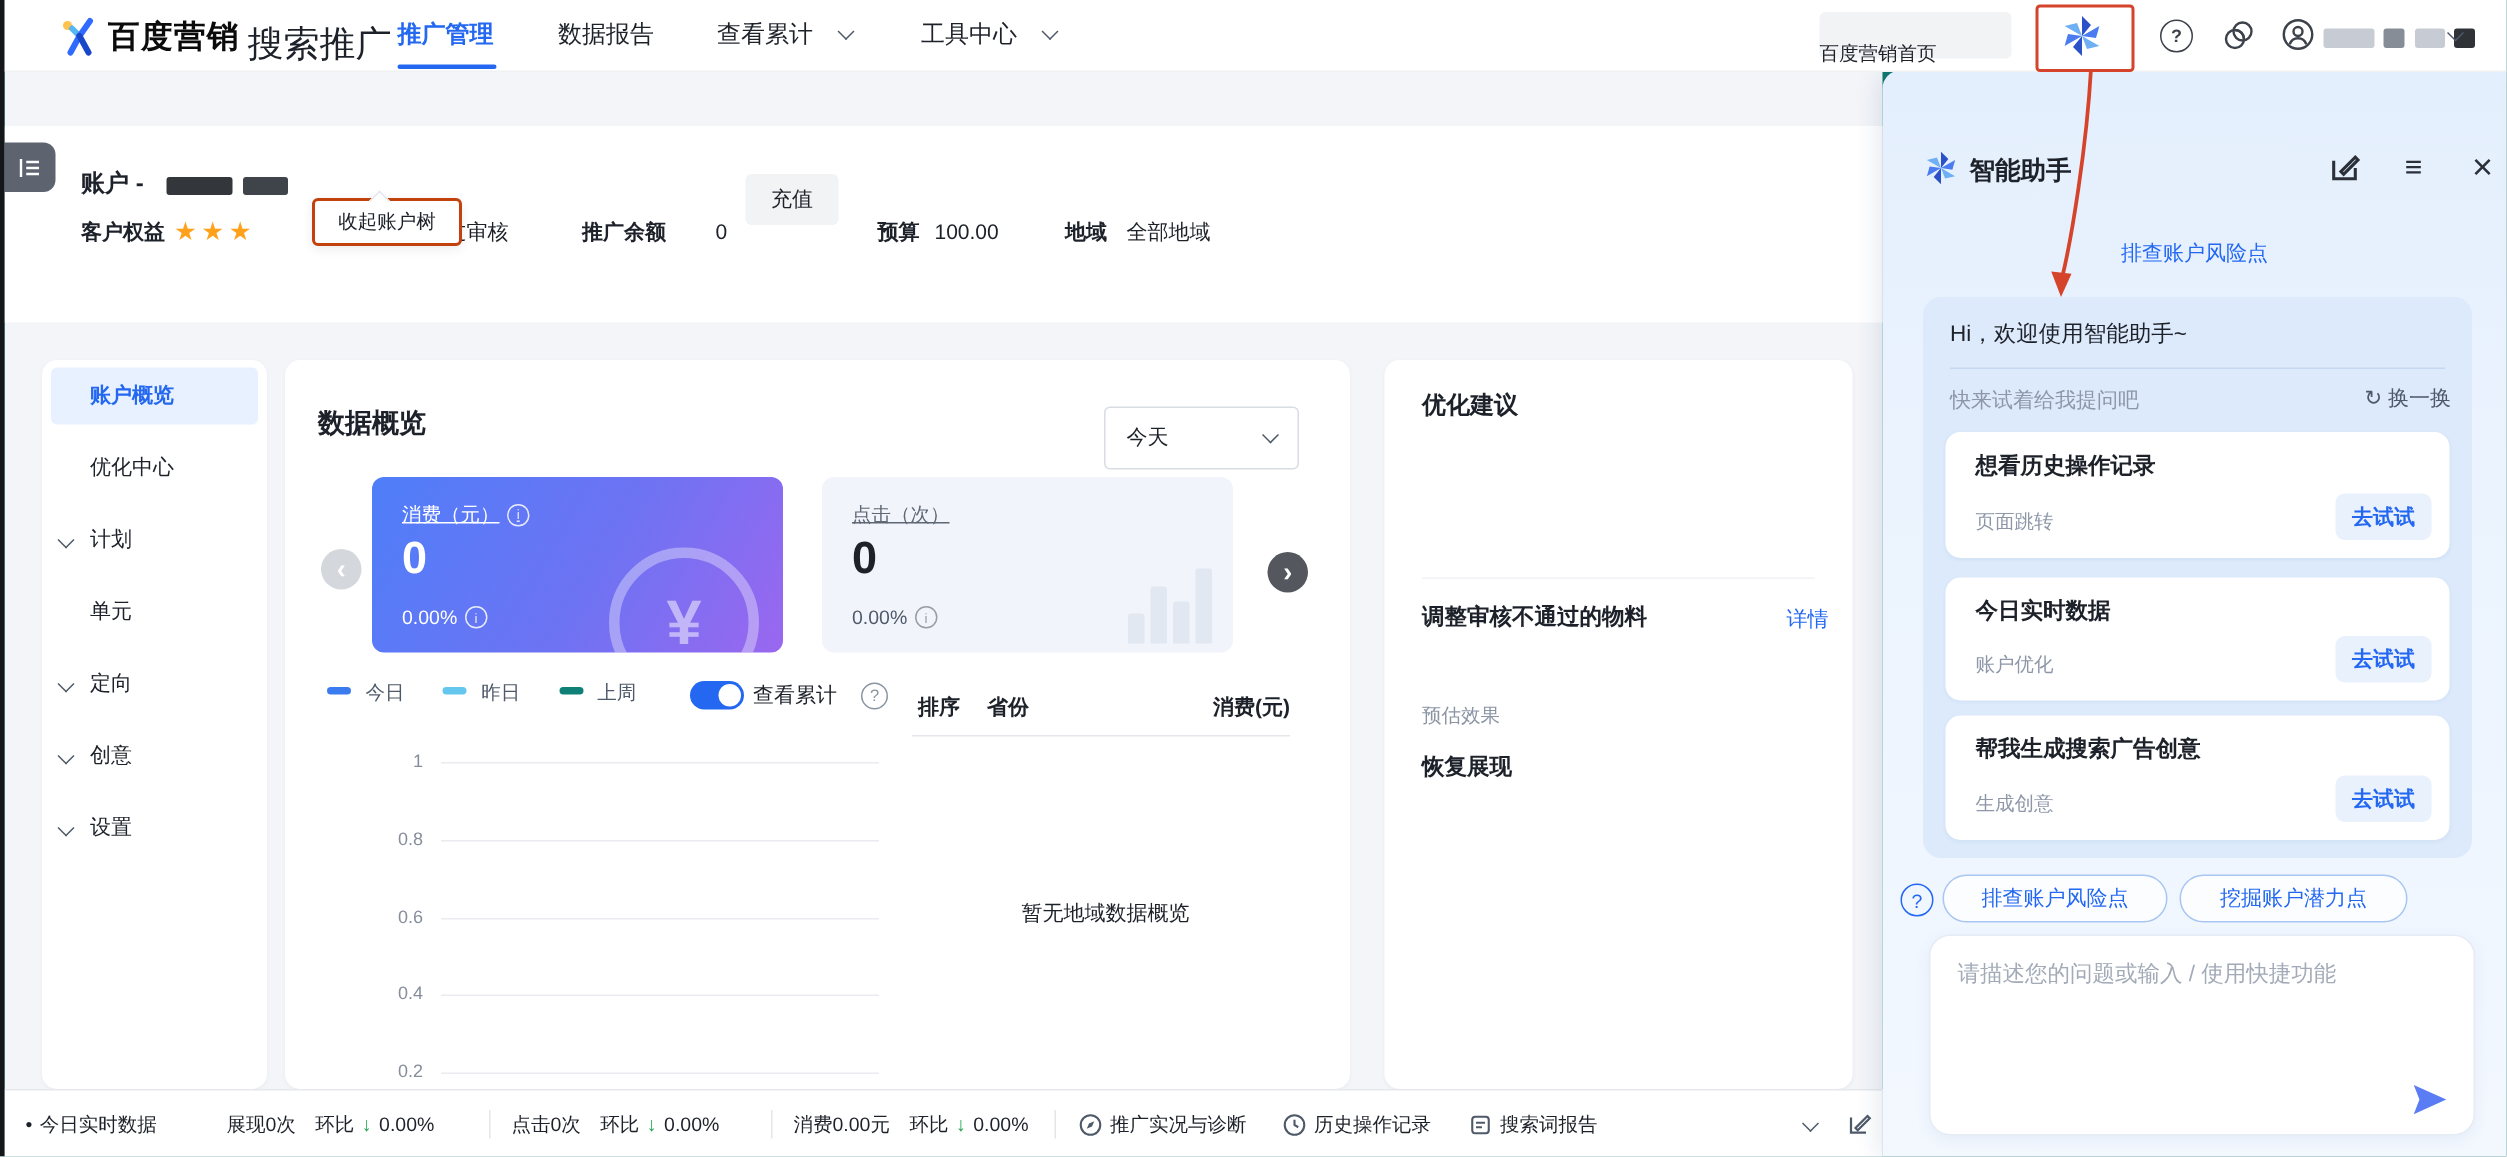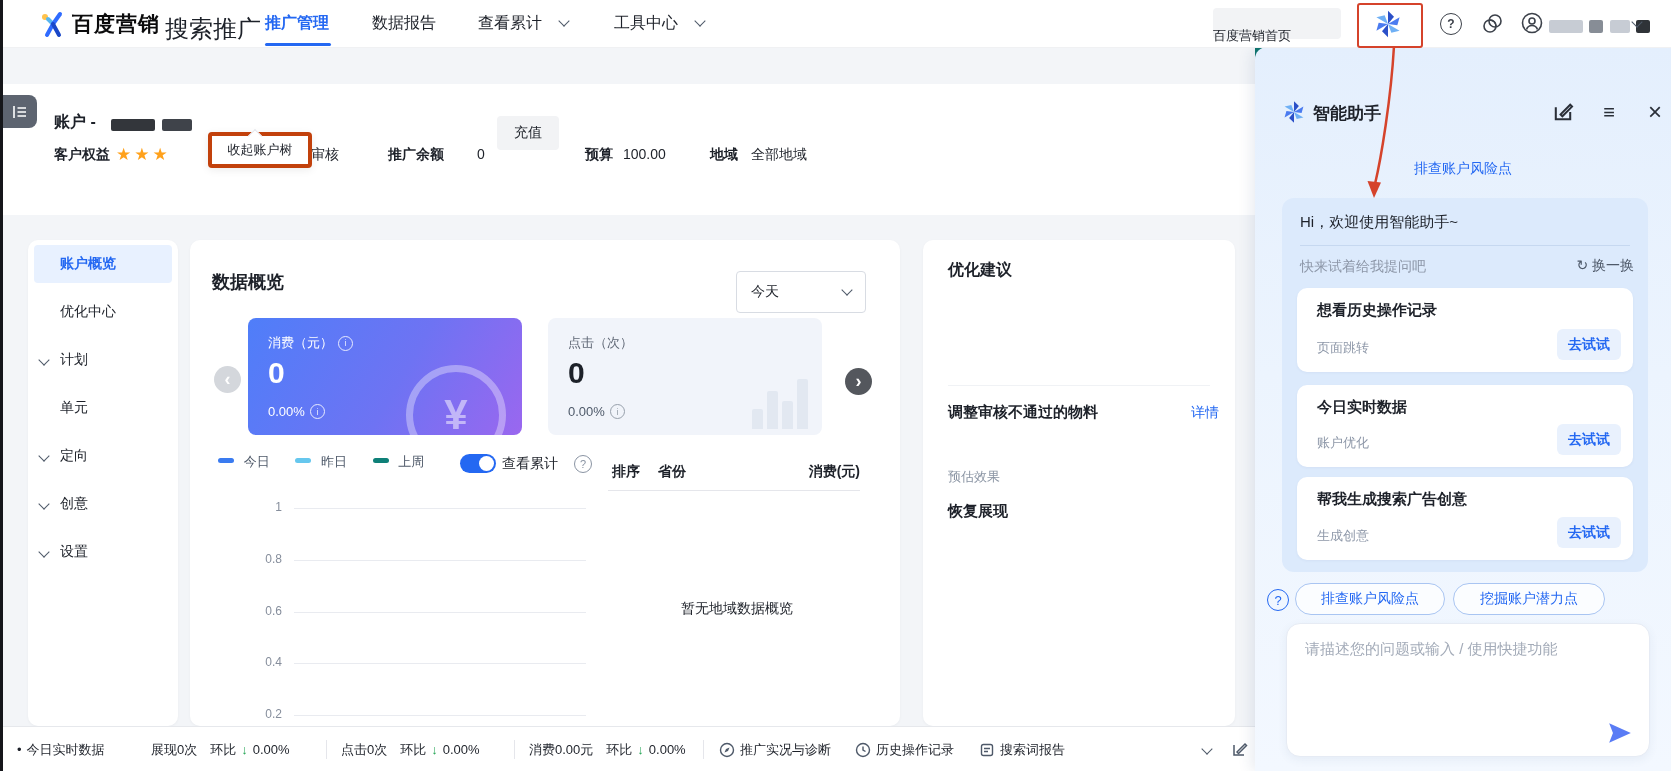--- a/index.html
+++ b/index.html
@@ -20,39 +20,39 @@
   .icon-circle{width:20px;height:20px;border:1.6px solid #3c414a;border-radius:50%;display:flex;align-items:center;justify-content:center;
                font-size:12px;font-weight:700;color:#3c414a;}
   .redact{display:inline-block;height:13px;border-radius:2px;vertical-align:middle;}
   
   .main-bg{position:absolute;left:3px;top:47px;width:1252px;height:724px;background:#f3f5f8;}
   .acct-header{position:absolute;left:3px;top:84px;width:1252px;height:131px;background:#fff;}
   .collapse-btn{position:absolute;left:0;top:11px;width:34px;height:33px;background:#5d6470;border-radius:0 8px 8px 0;
                 display:flex;align-items:center;justify-content:center;cursor:pointer;}
   .lbl-b{font-weight:700;font-size:14px;color:#1d2129;}
   .val{font-size:14px;color:#1d2129;}
-  .tooltip{position:absolute;left:205px;top:48px;width:96px;height:28px;background:#fff;border:4px solid #c2410c;border-radius:4px;
+  .tooltip{position:absolute;left:205px;top:48px;width:96px;height:28px;background:#fff;border:2px solid #c2410c;border-radius:4px;
            box-shadow:0 2px 8px rgba(0,0,0,.08);display:flex;align-items:center;justify-content:center;font-size:13px;z-index:5;}
   .tooltip .caret{position:absolute;left:38px;top:-5px;width:9px;height:9px;background:#fff;border-left:1px solid #e5e6eb;border-top:1px solid #e5e6eb;transform:rotate(45deg);}
   .stars{color:#FFA11B;font-size:17px;letter-spacing:3px;}
   .recharge-btn{position:absolute;left:494px;top:32px;width:62px;height:34px;background:#f2f3f5;border-radius:4px;
                 display:flex;align-items:center;justify-content:center;font-size:14px;cursor:pointer;}
   
   .card{position:absolute;background:#fff;border-radius:10px;box-shadow:0 1px 3px rgba(28,35,48,.04);}
   
   .side-item{position:relative;height:38px;margin:5px 6px 10px 6px;display:flex;align-items:center;font-size:14px;color:#1d2129;cursor:pointer;border-radius:4px;}
   .side-item .s-chev{position:absolute;left:6px;}
   .side-item .s-label{position:absolute;left:26px;}
   .side-item.active{background:#e8f1ff;color:#2468F2;font-weight:600;}
   
   .ov-title{position:absolute;left:22px;top:30px;font-size:18px;font-weight:700;}
   .date-dd{position:absolute;left:546px;top:31px;width:130px;height:42px;border:1px solid #d8dce3;border-radius:4px;background:#fff;
            display:flex;align-items:center;justify-content:space-between;padding:0 14px;box-sizing:border-box;font-size:14px;cursor:pointer;}
   .metric{position:absolute;top:78px;width:274px;height:117px;border-radius:8px;overflow:hidden;cursor:pointer;}
-  .metric .m-label{position:absolute;left:20px;top:16px;font-size:13px;display:flex;align-items:center;gap:5px;}
+  .metric .m-label{position:absolute;left:20px;top:16px;font-size:13px;display:flex;align-items:center;gap:5px;text-decoration:underline;}
   .metric .m-value{position:absolute;left:20px;top:38px;font-size:30px;font-weight:700;}
   .metric .m-rate{position:absolute;left:20px;top:86px;font-size:13px;display:flex;align-items:center;gap:5px;}
   .m1{left:58px;background:linear-gradient(120deg,#4f7ef9 0%,#6e73f3 55%,#9a67ef 100%);color:#fff;}
   .m2{left:358px;background:#f1f4fa;}
   .m2 .m-label{color:#5f6775;} .m2 .m-value{color:#1d2129;} .m2 .m-rate{color:#4e5969;}
   .info-i{display:inline-flex;width:13px;height:13px;border:1px solid currentColor;border-radius:50%;align-items:center;justify-content:center;
           font-size:9px;font-style:normal;opacity:.85;}
   .coin{position:absolute;right:16px;bottom:-30px;width:86px;height:86px;border:7px solid rgba(255,255,255,.35);border-radius:50%;
         display:flex;align-items:center;justify-content:center;font-size:42px;font-weight:700;color:rgba(255,255,255,.5);}
   .bars{position:absolute;right:14px;bottom:6px;display:flex;align-items:flex-end;gap:4px;}

